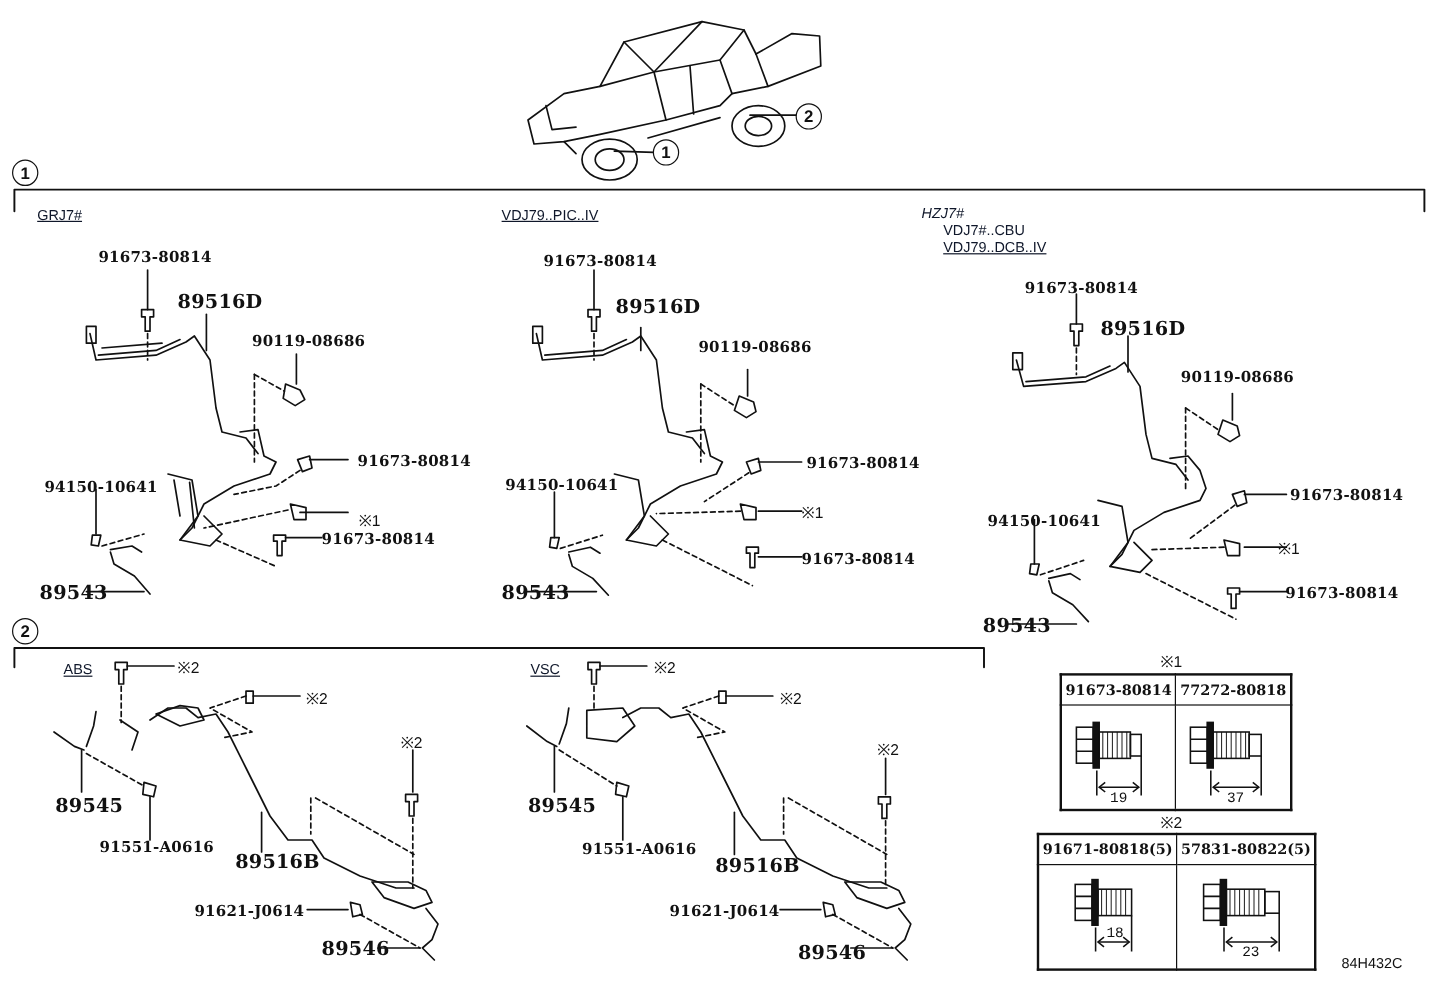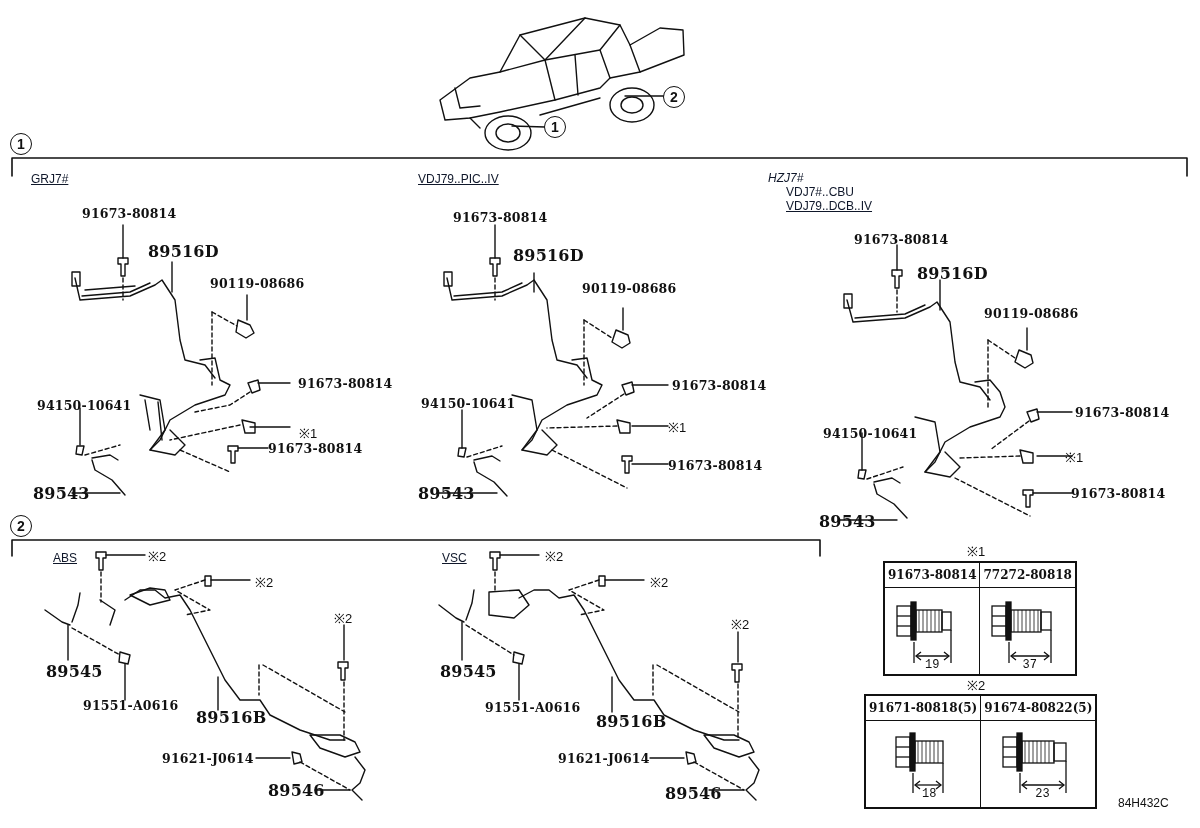--- a/index.html
+++ b/index.html
@@ -325,21 +325,21 @@
     </td>
   </tr>
 </tbody>
   </table>
 
 <div class="note" style="left:967px;top:676px;">※2</div>
 <table class="spec" style="left:864px;top:694px;width:230px;">
   <tbody>
       <tr>
     <td class="hd">91671-80818(5)</td>
-    <td class="hd">91674-80822(5)</td>
+    <td class="hd">57831-80822(5)</td>
   </tr>
   <tr>
     <td class="img">
       <svg width="112" height="86" style="position:absolute;left:0;top:0;">
         <g fill="none" stroke="#111" stroke-width="1.3">
           <rect x="30" y="16" width="14" height="30"></rect>
           <line x1="30" y1="26" x2="44" y2="26"></line>
               <line x1="30" y1="36" x2="44" y2="36"></line>
           <rect x="44" y="12" width="5" height="38" fill="#111"></rect>
           <rect x="49" y="20" width="28" height="22"></rect>
@@ -350,21 +350,21 @@
         </g>
         <g stroke="#111" stroke-width="0.8">
           <line x1="52" y1="20" x2="52" y2="42"></line>
               <line x1="56" y1="20" x2="56" y2="42"></line>
               <line x1="60" y1="20" x2="60" y2="42"></line>
               <line x1="64" y1="20" x2="64" y2="42"></line>
               <line x1="68" y1="20" x2="68" y2="42"></line>
               <line x1="72" y1="20" x2="72" y2="42"></line>
         </g>
       </svg>
-      <span class="dim" style="left:56px;top:66px;">18</span>
+      <span class="dim" style="left:56px;top:50px;">18</span>
     </td>
     <td class="img">
       <svg width="116" height="86" style="position:absolute;left:0;top:0;">
         <g fill="none" stroke="#111" stroke-width="1.3">
           <rect x="22" y="16" width="14" height="30"></rect>
           <line x1="22" y1="26" x2="36" y2="26"></line>
               <line x1="22" y1="36" x2="36" y2="36"></line>
           <rect x="36" y="12" width="5" height="38" fill="#111"></rect>
           <rect x="41" y="20" width="32" height="22"></rect>
           <rect x="73" y="22" width="12" height="18"></rect>

